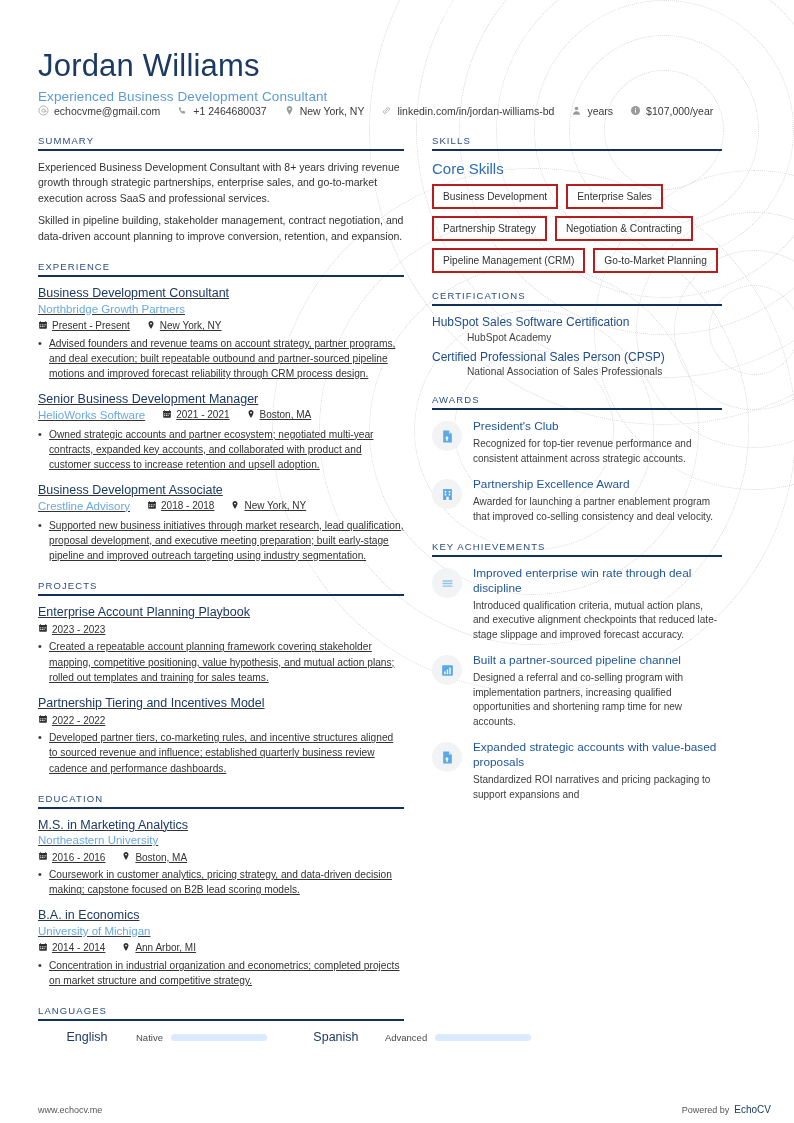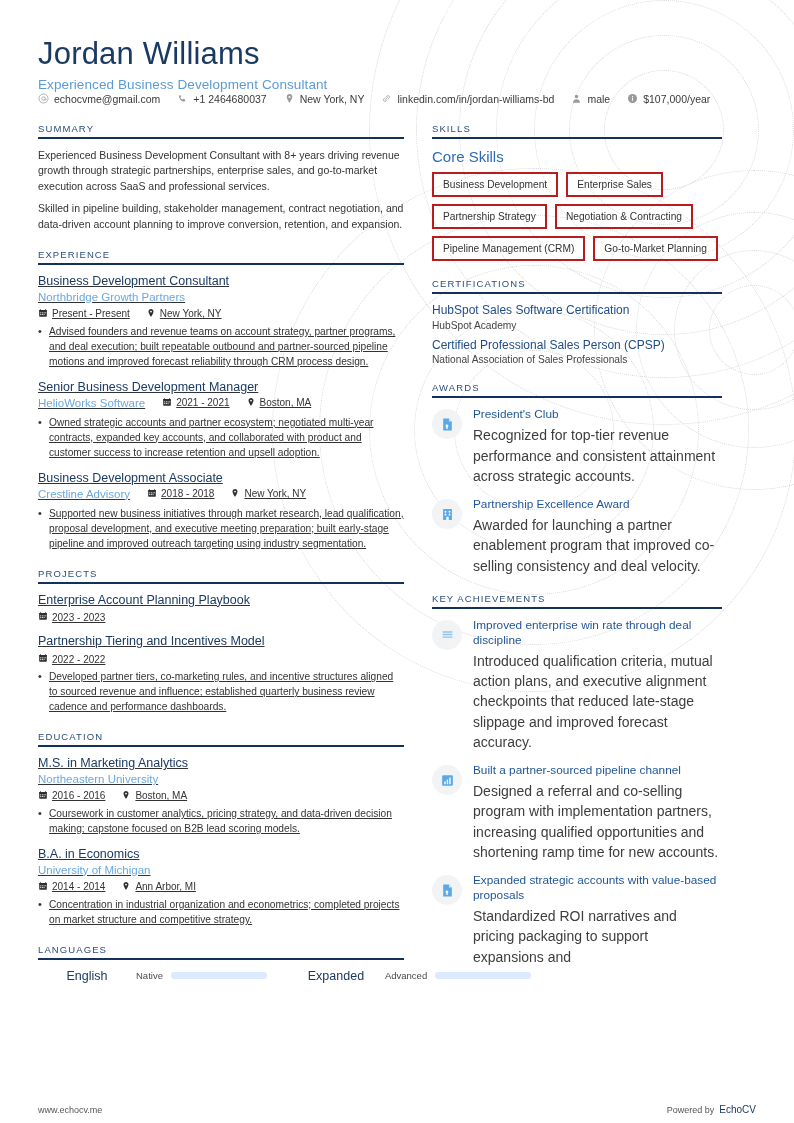--- a/index.html
+++ b/index.html
@@ -29,21 +29,21 @@
   }
   #decor .ring {
     position: absolute;
     border-radius: 50%;
     border: 1px dotted #d8d8dc;
   }
   
   #content {
     position: relative;
     z-index: 2;
-    padding: 36px 38px 0 38px;
+    padding: 48px 38px 0 38px;
   }
   .name {
     font-size: 31px;
     font-weight: 400;
     color: #1b3a63;
     letter-spacing: .2px;
     line-height: 1.15;
   }
   .headline {
     font-size: 13.5px;
@@ -169,20 +169,21 @@
   .cert { margin-bottom: 7px; }
   .cert-name {
     font-size: 12px;
     color: #1f4d86;
     line-height: 1.3;
   }
   .cert-issuer {
     font-size: 10.2px;
     color: #444;
     margin-top: 1px;
+    margin-left: 35px;
   }
 
   
   .ilist-item {
     display: flex;
     align-items: flex-start;
     margin-bottom: 11px;
   }
   .ibadge {
     flex: 0 0 auto;
@@ -196,21 +197,21 @@
     margin-top: 2px;
   }
   .ibody { flex: 1 1 auto; min-width: 0; }
   .ititle {
     font-size: 11.8px;
     color: #1f5596;
     line-height: 1.26;
     margin-bottom: 3px;
   }
   .idesc {
-    font-size: 14px;
+    font-size: 10px;
     color: #3d3d3d;
     line-height: 1.45;
   }
 
   
   .lang-row { display: flex; align-items: center; flex-wrap: nowrap; }
   .lang-name {
     font-size: 12.5px;
     color: #1b3a63;
     width: 98px;
@@ -234,21 +235,21 @@
   }
   .lang-fill {
     height: 100%;
     border-radius: 4px;
     background: #4a9ae0;
   }
   .lang-group { display: flex; align-items: center; }
 
   footer {
     position: absolute;
-    left: 38px; right: 38px;
+    left: 38px; right: 23px;
     bottom: 8px;
     display: flex;
     justify-content: space-between;
     align-items: baseline;
     font-size: 9px;
     color: #555;
     z-index: 3;
   }
   footer .brand { font-size: 10px; color: #1b3a63; margin-left: 5px; }
   footer .powered { display: flex; align-items: baseline; }
@@ -308,21 +309,21 @@
             <span><svg width="11" height="11" viewBox="0 0 16 16" fill="none">
                 <path d="M6.4 9.6l3.2-3.2M5.6 7.1L4.2 8.5a2.1 2.1 0 103 3l1.4-1.4M10.4 8.9l1.4-1.4a2.1 2.1 0 10-3-3L7.4 5.9" stroke="#9a9a9a" stroke-width="1.1" stroke-linecap="round"></path>
               </svg></span>
             <span>linkedin.com/in/jordan-williams-bd</span>
           </span>
           <span class="ci">
             <span><svg width="11" height="11" viewBox="0 0 16 16" fill="none">
                 <circle cx="8" cy="5" r="2.6" fill="#9a9a9a"></circle>
                 <path d="M2.9 14c0-2.9 2.3-5 5.1-5s5.1 2.1 5.1 5z" fill="#9a9a9a"></path>
               </svg></span>
-            <span>male</span>
+            <span>years</span>
           </span>
           <span class="ci">
             <span><svg width="11" height="11" viewBox="0 0 16 16" fill="none">
                 <circle cx="8" cy="8" r="6.6" fill="#9a9a9a"></circle>
                 <rect x="7.3" y="6.8" width="1.4" height="4.4" fill="#fff"></rect>
                 <rect x="7.3" y="4.4" width="1.4" height="1.6" fill="#fff"></rect>
               </svg></span>
             <span>$107,000/year</span>
           </span>
         </div>
@@ -465,20 +466,23 @@
                         <rect x="11.6" y="7" width="1.3" height="1.5" fill="#fff"></rect>
                         <rect x="3.5" y="9.8" width="1.6" height="1.5" fill="#fff"></rect>
                         <rect x="6.2" y="9.8" width="1.6" height="1.5" fill="#fff"></rect>
                         <rect x="8.9" y="9.8" width="1.6" height="1.5" fill="#fff"></rect>
                         <rect x="3.2" y="1.7" width="1.1" height="2.2" fill="#2f2f2f"></rect>
                         <rect x="11.7" y="1.7" width="1.1" height="2.2" fill="#2f2f2f"></rect>
                       </svg></span>
                     <span>2023 - 2023</span>
                   </span>
                 </div>
+                <ul class="bullets">
+                  <li>Created a repeatable account planning framework covering stakeholder mapping, competitive positioning, value hypothesis, and mutual action plans; rolled out templates and training for sales teams.</li>
+                </ul>
               </div>
               <div class="entry">
                 <div class="entry-title">Partnership Tiering and Incentives Model</div>
                 <div class="meta-row">
                   <span class="meta">
                     <span><svg width="10" height="10" viewBox="0 0 16 16" fill="none">
                         <rect x="1.9" y="3.2" width="12.2" height="10.6" rx="1" fill="#2f2f2f"></rect>
                         <rect x="1.9" y="3.2" width="12.2" height="2.6" fill="#2f2f2f"></rect>
                         <rect x="3.5" y="7" width="1.6" height="1.5" fill="#fff"></rect>
                         <rect x="6.2" y="7" width="1.6" height="1.5" fill="#fff"></rect>
@@ -574,21 +578,21 @@
         <div class="sec">
           <div class="sec-title">LANGUAGES</div>
           <div class="sec-rule"></div>
           <div class="lang-row" id="languages-body">
               <div class="lang-group">
                 <span class="lang-name">English</span>
                 <span class="lang-level">Native</span>
                 <span class="lang-bar"><span class="lang-fill" style="width:100%"></span></span>
               </div>
               <div class="lang-group">
-                <span class="lang-name">Expanded</span>
+                <span class="lang-name">Spanish</span>
                 <span class="lang-level">Advanced</span>
                 <span class="lang-bar"><span class="lang-fill" style="width:75%"></span></span>
               </div>
             </div>
         </div>
 
       </div>
 
       <div class="col-right">
 

